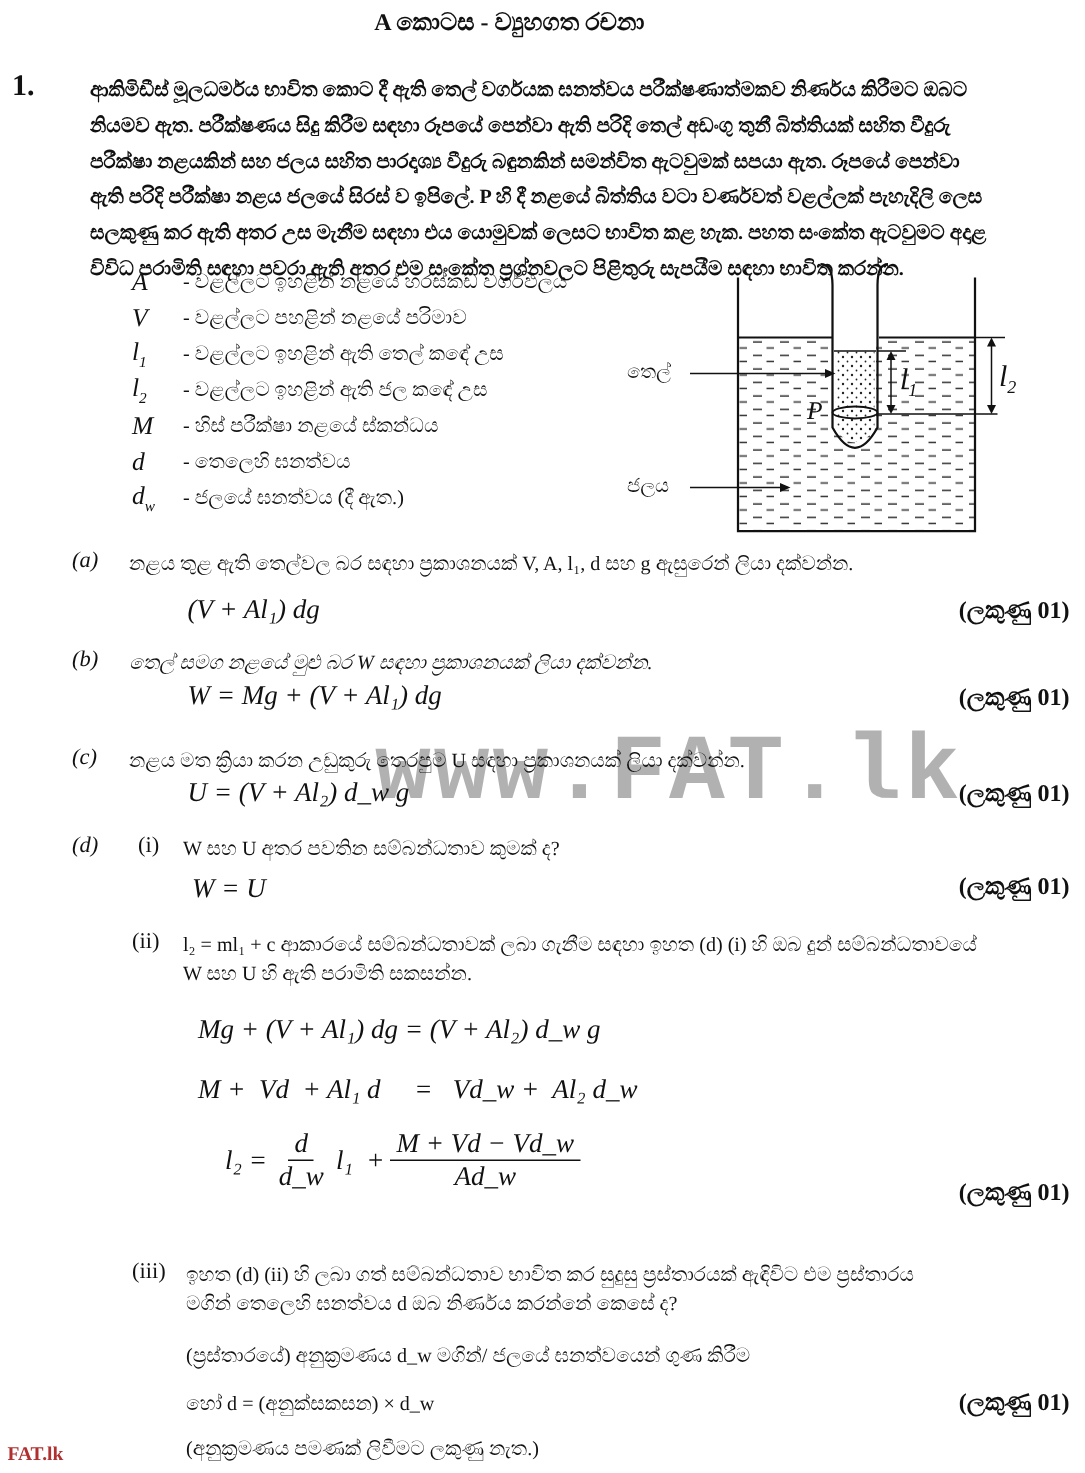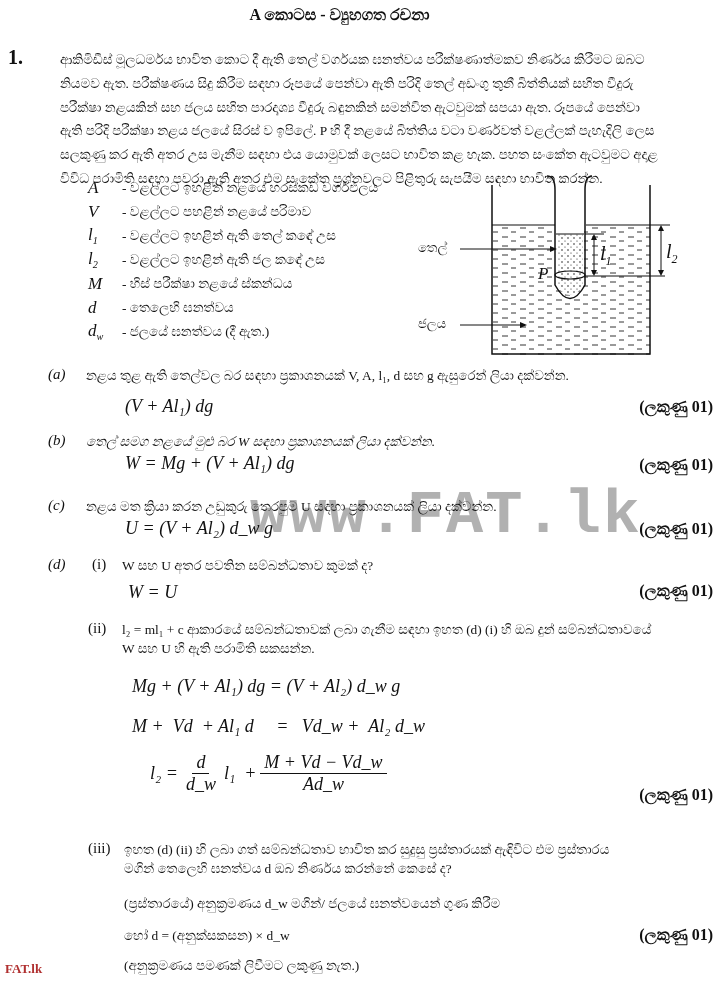--- a/index.html
+++ b/index.html
@@ -1,20 +1,20 @@
 <!DOCTYPE html>
 <html><head>
 <meta charset="utf-8">
 <style>
   html,body{margin:0;padding:0;background:#fff;}
   body{width:723px;height:982px;position:relative;overflow:hidden;font-family:"Liberation Serif","DejaVu Serif",serif;color:#111;}
   .abs{position:absolute;}
   .title{top:6px;left:0;width:679px;text-align:center;font-size:16px;font-weight:bold;}
   .qnum{left:8px;top:46px;font-size:20px;font-weight:bold;}
-  .para{left:60px;top:48px;width:655px;font-size:13.4px;line-height:23.8px;text-align:justify;}
+  .para{left:60px;top:48px;width:655px;font-size:13.4px;line-height:23.8px;text-align:justify;font-weight:bold;}
   .legend-row{left:88px;height:24px;display:flex;align-items:center;font-size:13.4px;}
   .legend-row .k{width:34px;font-style:italic;font-size:17px;}
   .legend-row .v{}
   .q-label{font-style:italic;font-size:15px;}
   .qtext{font-size:13.4px;}
   .ans{font-style:italic;font-size:18px;}
   .marks{right:10px;font-size:16px;font-weight:bold;}
   .watermark{left:250px;top:480px;font-size:62px;font-weight:bold;color:#737373;opacity:0.55;letter-spacing:2px;font-family:Liberation Mono, monospace;}
   .footer-logo{left:5px;top:961px;font-size:13px;font-weight:bold;color:#b03030;font-family:"Liberation Serif",serif;}
   sub{font-size:60%;}

